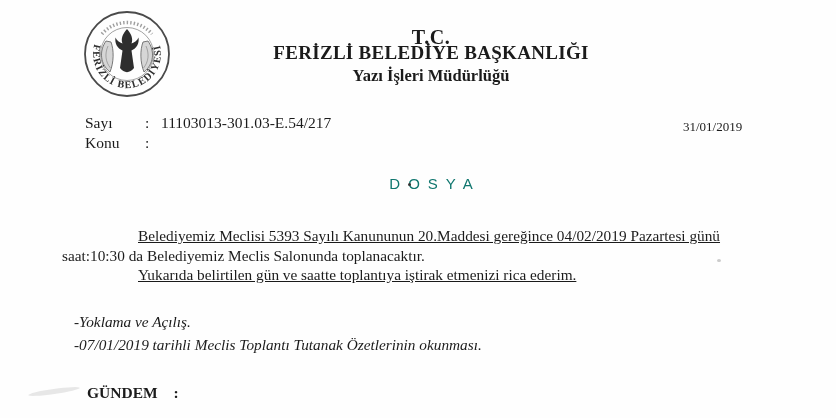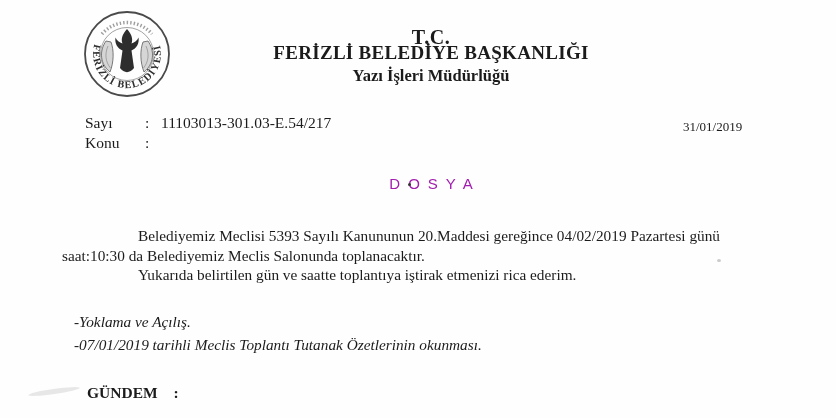--- a/index.html
+++ b/index.html
@@ -69,34 +69,34 @@
     position: absolute;
     left: 431px;
     top: 175px;
     transform: translateX(-50%);
     font-family: "Liberation Sans", "DejaVu Sans", sans-serif;
     font-size: 15px;
     font-weight: 500;
     letter-spacing: 8px;
     padding-left: 8px; 
     white-space: nowrap;
-    color: #a21caf;
+    color: #0f766e;
   }
 
   
   .body-text {
     position: absolute;
     left: 62px;
     top: 226px;
     width: 690px;
     font-size: 15.3px;
     line-height: 19.5px;
   }
   .body-line { white-space: nowrap; }
-  .body-line.indent { padding-left: 76px; }
+  .body-line.indent { padding-left: 76px; text-decoration: underline; }
 
   
   .agenda-intro {
     position: absolute;
     left: 74px;
     top: 311px;
     font-size: 15.3px;
     line-height: 22.5px;
     font-style: italic;
   }

